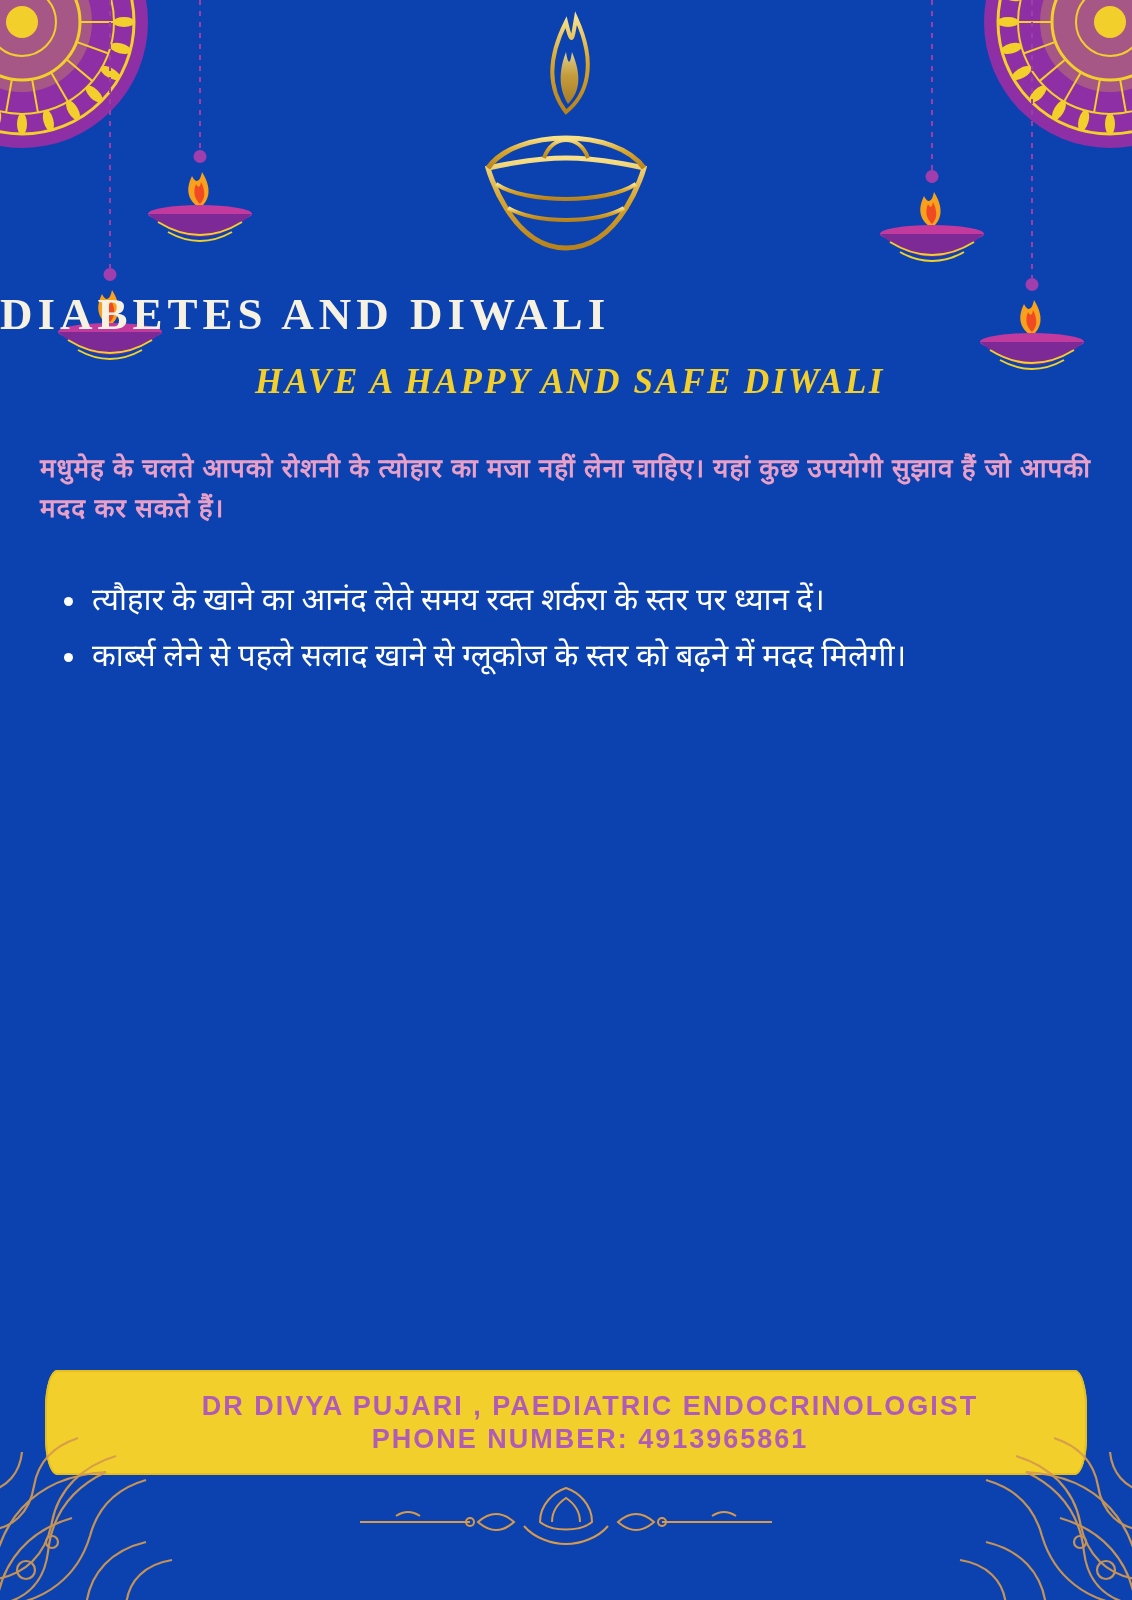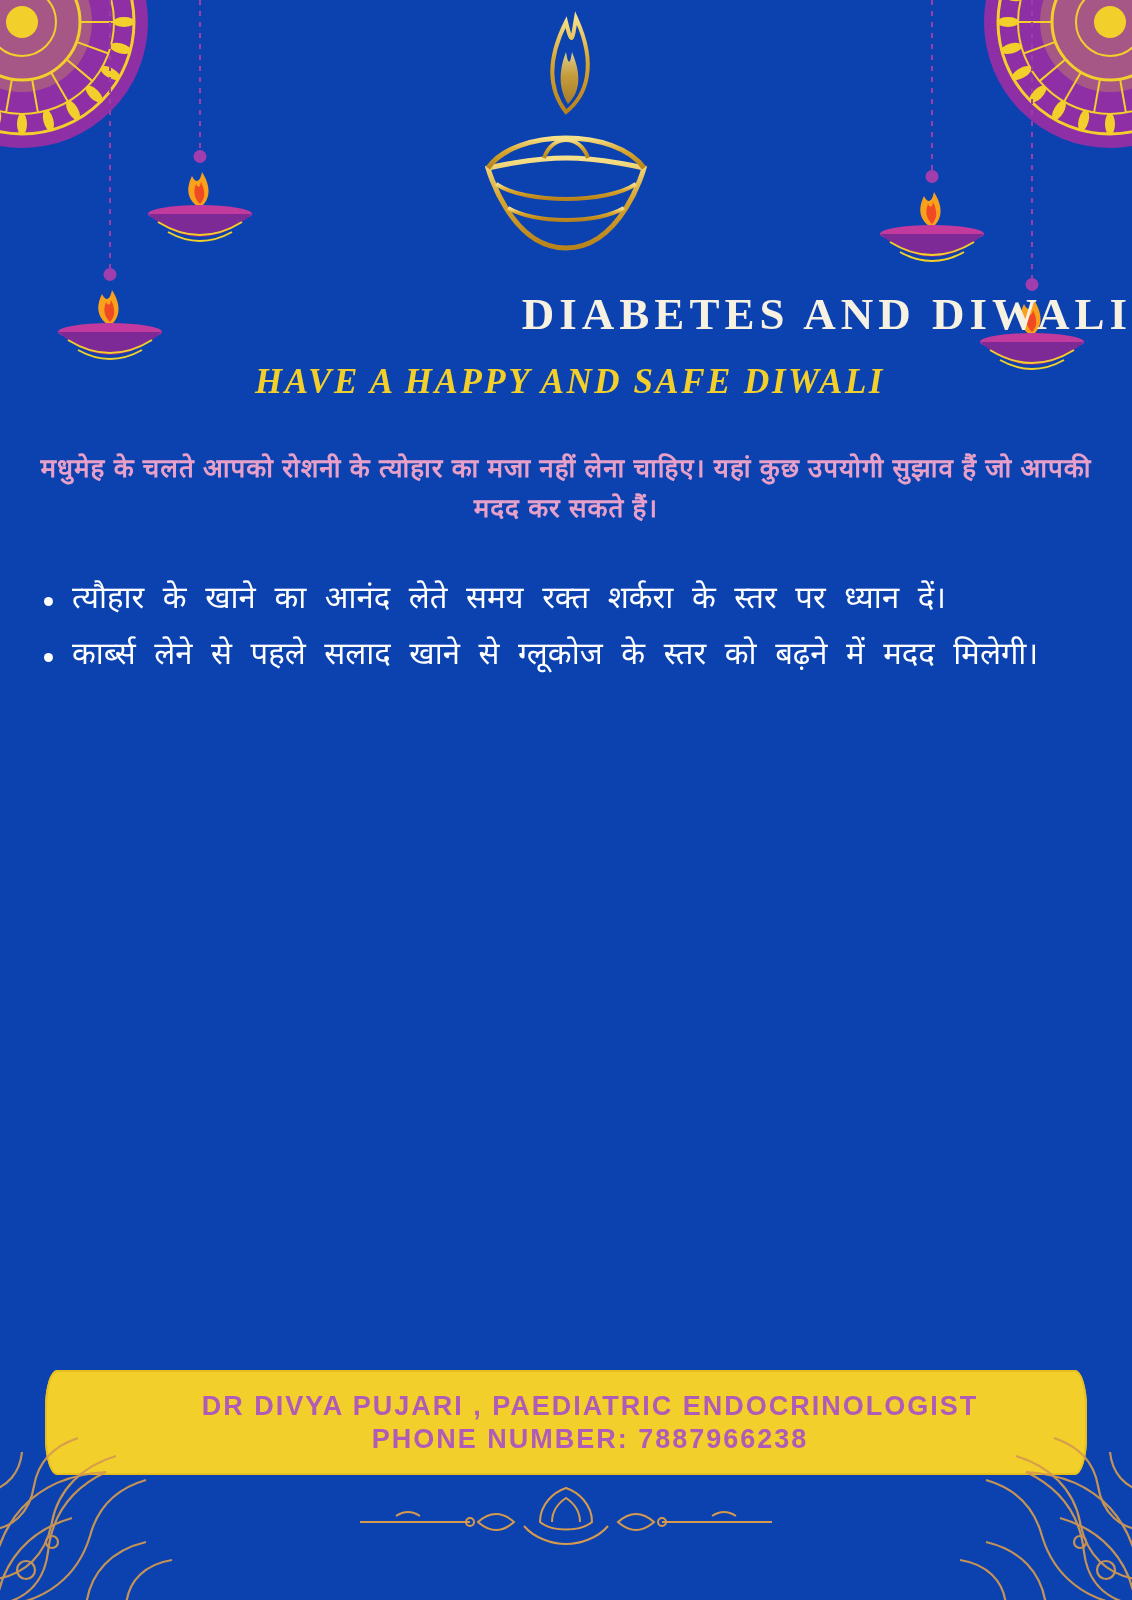--- a/index.html
+++ b/index.html
@@ -67,21 +67,21 @@
     left: 50%;
     transform: translateX(-50%);
     width: 280px;
     height: 270px;
   }
 
   .title {
     position: absolute;
     top: 288px;
     left: 0; right: 0;
-    text-align: right;
+    text-align: left;
     color: #f6f1e0;
     font-family: "Liberation Serif", serif;
     font-weight: bold;
     font-size: 45px;
     letter-spacing: 5px;
   }
 
   .subtitle {
     position: absolute;
     top: 362px;
@@ -93,21 +93,21 @@
     font-weight: bold;
     font-size: 35px;
     letter-spacing: 2.5px;
     margin-left: 8px;
   }
 
   .intro {
     position: absolute;
     top: 448px;
     left: 40px; right: 40px;
-    text-align: center;
+    text-align: left;
     color: #e8a0c8;
     font-family: "Liberation Sans", sans-serif;
     font-weight: bold;
     font-size: 26px;
     line-height: 1.55;
     letter-spacing: 1px;
   }
 
   
   .tips {
@@ -115,25 +115,26 @@
     top: 575px;
     left: 28px;
     right: 24px;
     margin: 0;
     padding: 0 0 0 38px;
     list-style: none;
     color: #ffffff;
   }
   .tips li {
     position: relative;
-    font-family: Liberation Mono, monospace;
+    font-family: Liberation Serif, serif;
     font-size: 31px;
     line-height: 1.62;
     margin-bottom: 6px;
     padding-left: 6px;
+    margin-left: 20px;
   }
   .tips li::before {
     content: "";
     position: absolute;
     left: -22px;
     top: 22px;
     width: 9px; height: 9px;
     border-radius: 50%;
     background: #ffffff;
   }
@@ -395,21 +396,21 @@
 <div class="subtitle">HAVE A HAPPY AND SAFE DIWALI</div>
 <div class="intro">मधुमेह के चलते आपको रोशनी के त्योहार का मजा नहीं लेना चाहिए। यहां कुछ उपयोगी सुझाव हैं जो आपकी मदद कर सकते हैं।</div>
 
 <ul class="tips">
   <li>त्यौहार के खाने का आनंद लेते समय रक्त शर्करा के स्तर पर ध्यान दें।</li>
   <li>कार्ब्स लेने से पहले सलाद खाने से ग्लूकोज के स्तर को बढ़ने में मदद मिलेगी।</li>
 </ul>
 
 <div class="footer-banner">
   <div class="line">DR DIVYA PUJARI , PAEDIATRIC ENDOCRINOLOGIST</div>
-  <div class="line">PHONE NUMBER: 7887966238</div>
+  <div class="line">PHONE NUMBER: 4913965861</div>
 </div>
 
 <svg class="corner-paisley bl" viewBox="0 0 230 230">
   <g fill="none" stroke="#d59a4e" stroke-width="2.2">
     <path d="M4 226 C4 140 50 96 120 92 C86 108 66 134 62 172 C58 204 38 222 4 226 Z"></path>
     <path d="M4 200 C40 196 60 174 66 142 C72 110 96 86 130 76"></path>
     <path d="M10 226 C16 180 44 150 86 138"></path>
     <circle cx="40" cy="190" r="9"></circle>
     <circle cx="66" cy="162" r="6"></circle>
     <path d="M0 150 C26 150 44 132 48 106 C52 82 68 66 92 58"></path>

